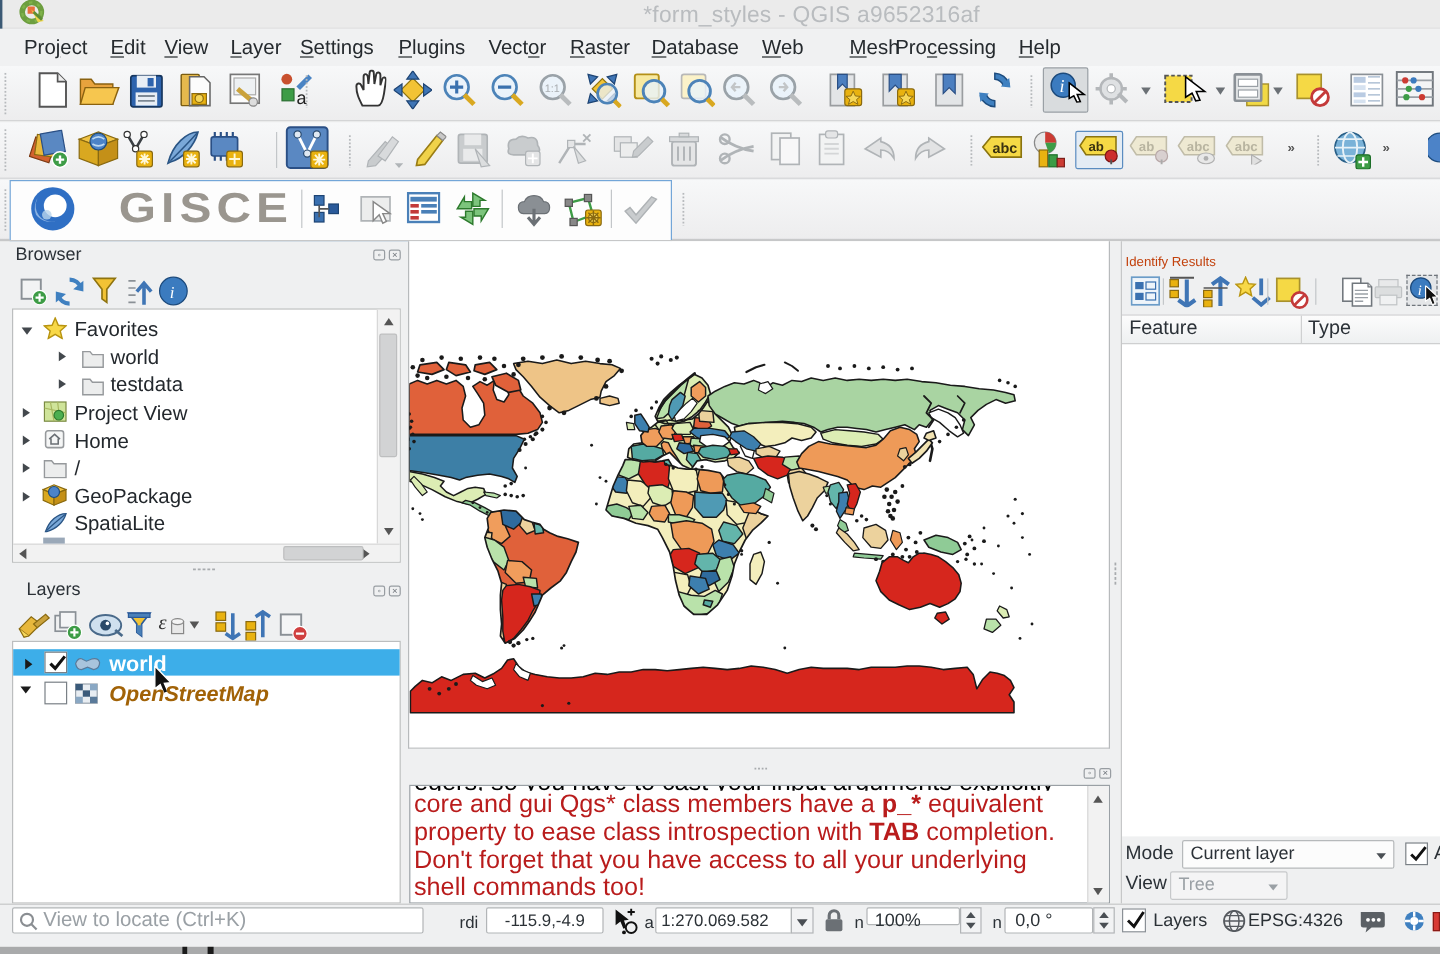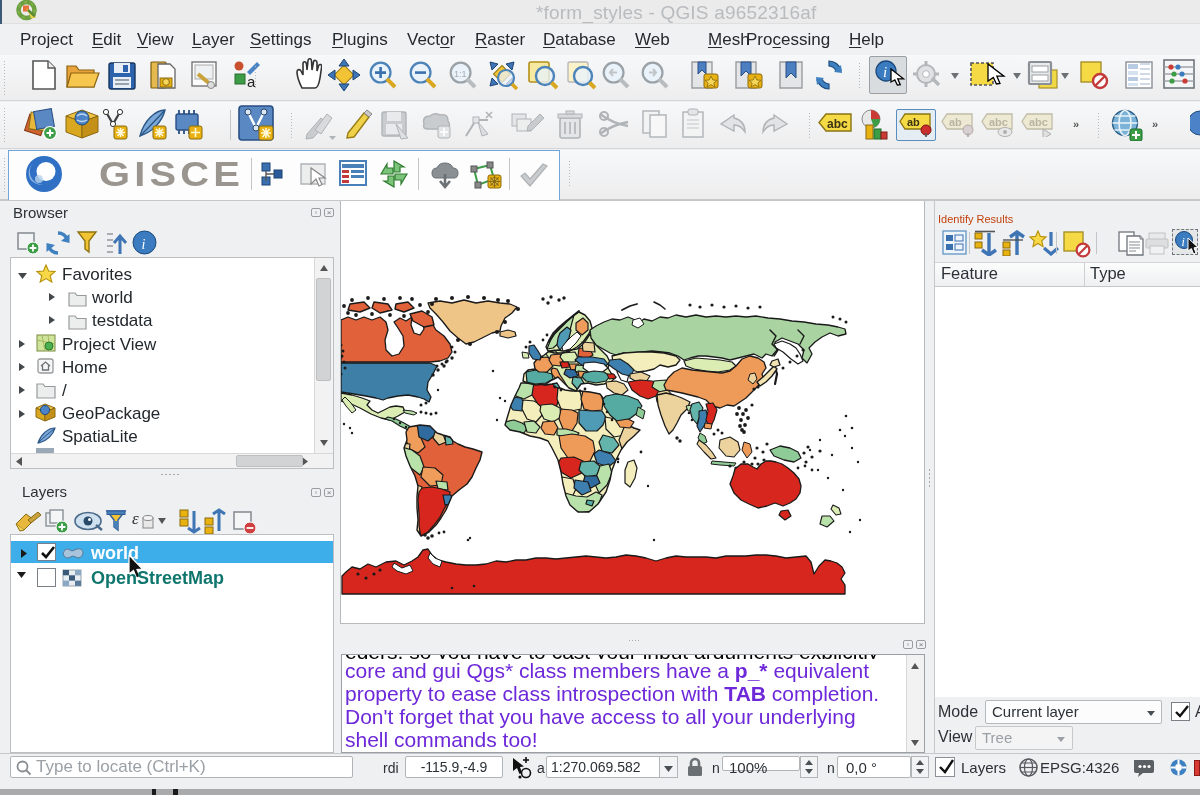--- a/index.html
+++ b/index.html
@@ -645,21 +645,21 @@
   </svg>
 <div class="abs" style="left:37px;top:568px;width:19px;height:19px;background:#fff;border:1px solid #7a8086"></div>
 <svg class="ic" style="left:62px;top:569px" width="20" height="18" viewBox="0 0 20 18">
     <rect x="1" y="1" width="18" height="16" fill="#e8edf2" stroke="#98a2ac"></rect>
     <rect x="1" y="1" width="6" height="5.3" fill="#3a5a7a"></rect>
     <rect x="13" y="1" width="6" height="5.3" fill="#8aa8c4"></rect>
     <rect x="7" y="6.3" width="6" height="5.3" fill="#3a5a7a"></rect>
     <rect x="13" y="11.6" width="6" height="5.3" fill="#5a7a9a"></rect>
     <rect x="1" y="11.6" width="6" height="5.3" fill="#8aa8c4"></rect>
   </svg>
-<div class="abs" style="left:91px;top:568px;font-size:18px;font-weight:bold;color:#0f766e">OpenStreetMap</div>
+<div class="abs" style="left:91px;top:568px;font-size:18px;font-weight:bold;font-style:italic;color:#a16207">OpenStreetMap</div>
 <div class="abs" style="left:340px;top:201px;width:585px;height:423px;background:#fff;border:1px solid #b7babc;border-top:none"></div>
 <div class="abs" style="left:341px;top:201px;width:583px;height:422px;overflow:hidden"><svg width="584" height="445" viewBox="0 0 584 445">
       <defs>
         <clipPath id="csa">
           <path d="M68,226 L79,224 L89,225 L96,232 L102,234 L109,236 L112,240 L117,243 L124,246 L132,248 L141,251 L139,259 L135,267 L131,276 L126,283 L118,289 L111,295 L108,302 L105,309 L100,317 L95,324 L88,331 L80,335 L76,329 L77,319 L76,307 L76,295 L77,285 L74,275 L69,265 L65,255 L63,247 L66,239 L65,231Z"></path>
         </clipPath>
         <clipPath id="caf">
           <path d="M180,182 L193,182 L204,184 L211,183 L216,182 L219,187 L224,189 L231,190 L239,190 L249,191 L259,193 L262,197 L266,205 L271,213 L277,220 L285,223 L293,227 L299,229 L293,235 L286,241 L280,249 L275,259 L271,269 L269,279 L265,291 L257,303 L248,311 L237,311 L229,304 L225,295 L222,283 L220,271 L217,259 L211,247 L207,240 L199,237 L189,235 L179,231 L169,229 L164,224 L167,214 L170,204 L174,195 L178,187Z"></path>
         </clipPath>
         <clipPath id="ceu">
@@ -967,21 +967,21 @@
 <div class="abs" style="left:925px;top:201px;width:10px;height:552px;background:#eff0f1"></div>
 <div class="abs" style="left:928px;top:468px;width:3px;height:20px;background-image:radial-gradient(#a8abae 1px,transparent 1px);background-size:3px 4px"></div>
 <div class="abs" style="left:340px;top:624px;width:585px;height:129px;background:#eff0f1"></div>
 <div class="abs" style="left:628px;top:639px;width:12px;height:3px;background-image:radial-gradient(#a8abae 1px,transparent 1px);background-size:3px 3px"></div>
 <div class="abs" style="left:903px;top:640px;width:10px;height:9px;border:1px solid #989da2;border-radius:2px;font-size:8px;line-height:7px;color:#70767c;text-align:center">◦</div>
 <div class="abs" style="left:916px;top:640px;width:10px;height:9px;border:1px solid #989da2;border-radius:2px;font-size:8px;line-height:7px;color:#70767c;text-align:center">×</div>
 <div class="abs" style="left:341px;top:654px;width:584px;height:99px;background:#fff;border:1px solid #9aa0a5;overflow:hidden"></div>
 <div class="abs" style="left:345px;top:655px;width:548px;height:4px;overflow:hidden;font-size:21px;color:#000">
     <div style="margin-top:-15px">egers, so you have to cast your input arguments explicitly</div>
   </div>
-<div style="position:absolute;left:345px;top:659px;width:575px;font-size:21px;line-height:23px;color:#6d28d9;letter-spacing:0px" class="abs">core and gui Qgs* class members have a <b>p_*</b> equivalent<br>property to ease class introspection with <b>TAB</b> completion.<br>Don't forget that you have access to all your underlying<br>shell commands too!</div>
+<div style="position:absolute;left:345px;top:659px;width:575px;font-size:21px;line-height:23px;color:#b91c1c;letter-spacing:0px" class="abs">core and gui Qgs* class members have a <b>p_*</b> equivalent<br>property to ease class introspection with <b>TAB</b> completion.<br>Don't forget that you have access to all your underlying<br>shell commands too!</div>
 <div class="abs" style="left:906px;top:655px;width:18px;height:97px;background:#f2f2f2;border-left:1px solid #d8d8d8"></div>
 <svg class="ic" style="left:909px;top:660px" width="12" height="12" viewBox="0 0 12 12">
     <path d="M2,9 L6,3 L10,9 Z" fill="#555"></path>
   </svg>
 <svg class="ic" style="left:909px;top:737px" width="12" height="12" viewBox="0 0 12 12">
     <path d="M2,3 L6,9 L10,3 Z" fill="#555"></path>
   </svg>
 <div class="abs" style="left:934px;top:201px;width:1px;height:552px;background:#c6c7c8"></div>
 <div class="abs" style="left:938px;top:213px;width:160px;height:18px;font-size:11px;color:#c2410c">Identify Results</div>
 <svg class="ic" style="left:942px;top:230px" width="25" height="25" viewBox="0 0 25 25">
@@ -1061,21 +1061,21 @@
   </svg>
 <div id="statusbar" class="abs"></div>
 <div id="bottomstrip" class="abs"></div>
 <div class="abs" style="left:152px;top:789px;width:4px;height:6px;background:#1a1a1a"></div>
 <div class="abs" style="left:173px;top:789px;width:5px;height:6px;background:#1a1a1a"></div>
 <div class="abs" style="left:10px;top:756px;width:343px;height:22px;background:#fff;border:1px solid #b2b5b7;border-radius:2px"></div>
 <svg class="ic" style="left:16px;top:760px" width="16" height="16" viewBox="0 0 16 16">
     <circle cx="6.5" cy="6.5" r="5" fill="none" stroke="#8a8e92" stroke-width="1.8"></circle>
     <line x1="10" y1="10" x2="14.5" y2="14.5" stroke="#8a8e92" stroke-width="1.8"></line>
   </svg>
-<div class="abs" style="left:36px;top:757px;font-size:17px;color:#9aa0a5">Type to locate (Ctrl+K)</div>
+<div class="abs" style="left:36px;top:757px;font-size:17px;color:#9aa0a5">View to locate (Ctrl+K)</div>
 <div class="abs" style="left:383px;top:760px;font-size:14px;color:#2b3136">rdi</div>
 <div class="abs" style="left:405px;top:756px;width:98px;height:22px;background:#fff;border:1px solid #b2b5b7;border-radius:2px;text-align:center;font-size:14px;color:#2b3136;padding-top:2px">-115.9,-4.9</div>
 <svg class="ic" style="left:510px;top:757px" width="22" height="22" viewBox="0 0 22 22">
     <path d="M3,1 L3,14 L7,11 L9.5,17 L12,16 L10,10 L14,9.5 Z" fill="#111"></path>
     <g stroke="#111" stroke-width="1.6">
       <line x1="13" y1="3" x2="19" y2="3"></line>
       <line x1="16" y1="0" x2="16" y2="6"></line>
     </g>
     <circle cx="16" cy="16" r="4.5" fill="none" stroke="#111" stroke-width="1.6"></circle>
     <circle cx="10" cy="20" r="1.6" fill="#111"></circle>

